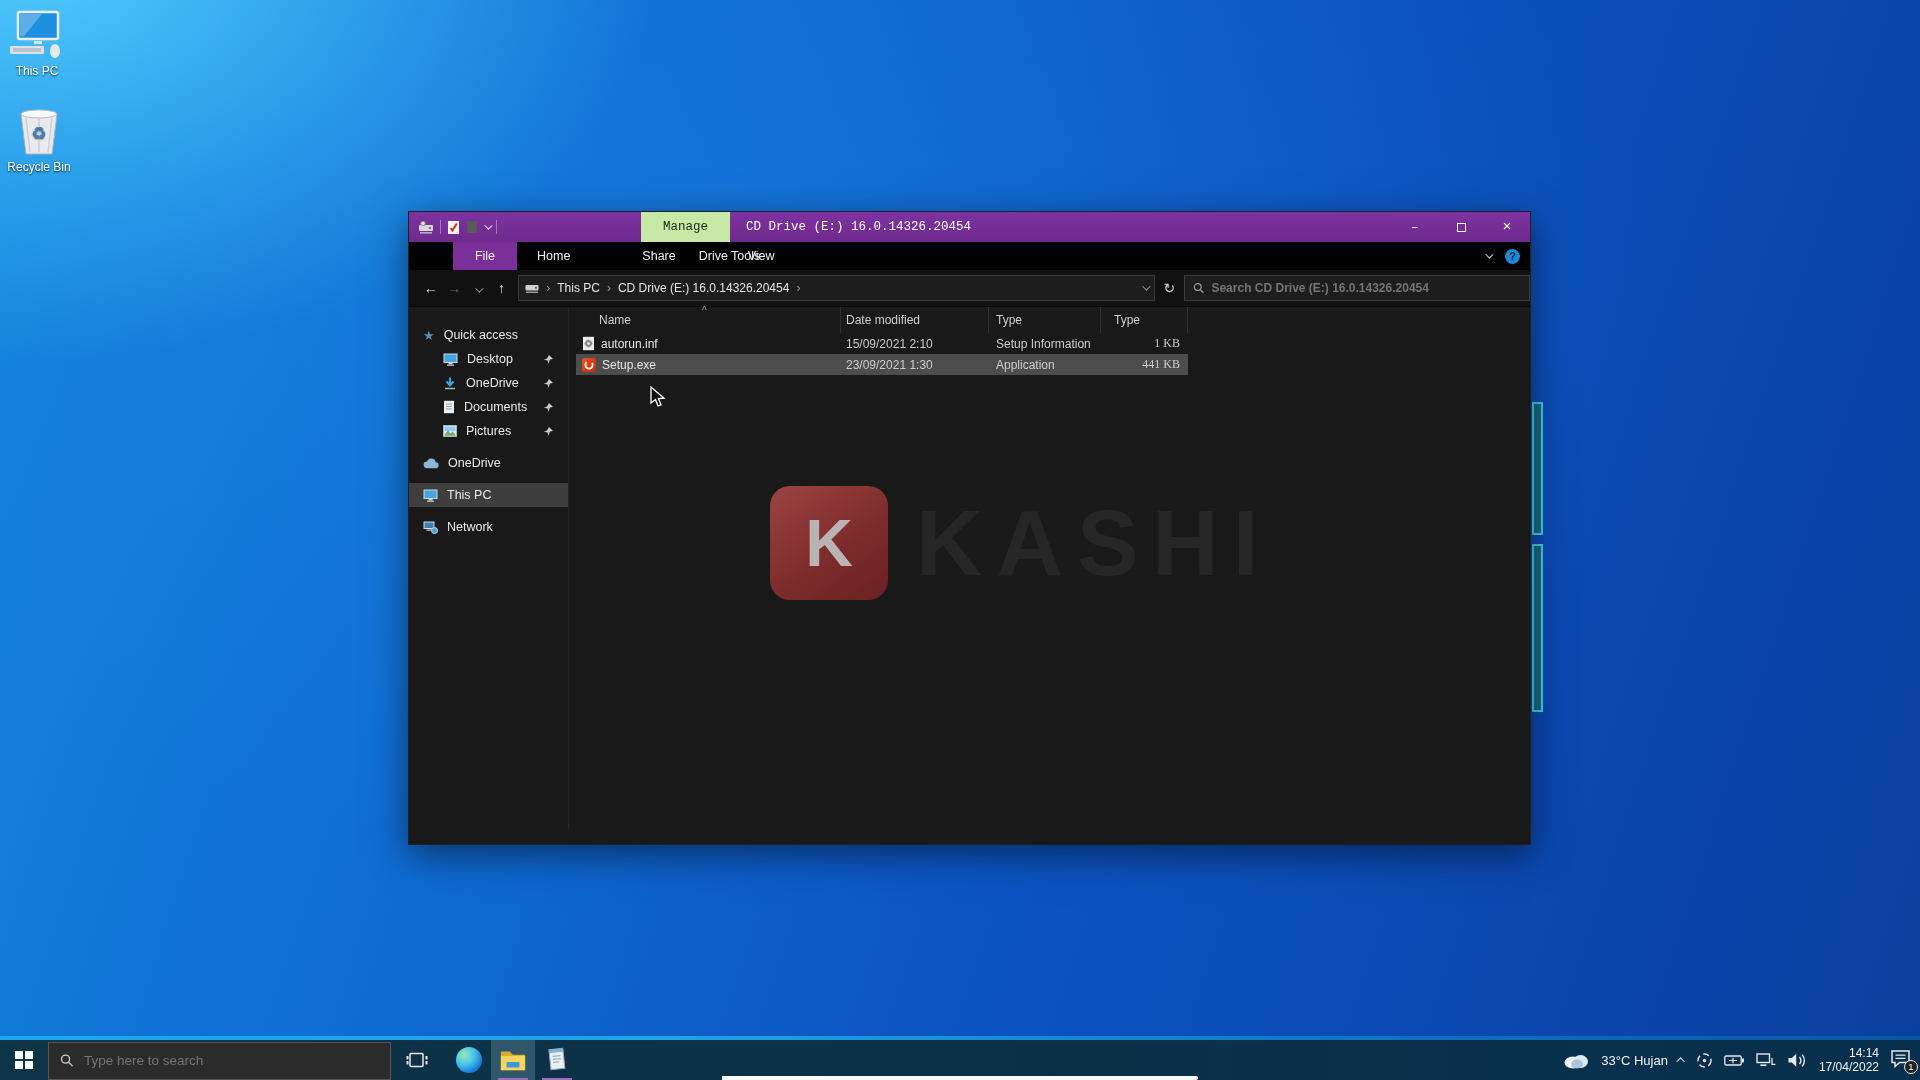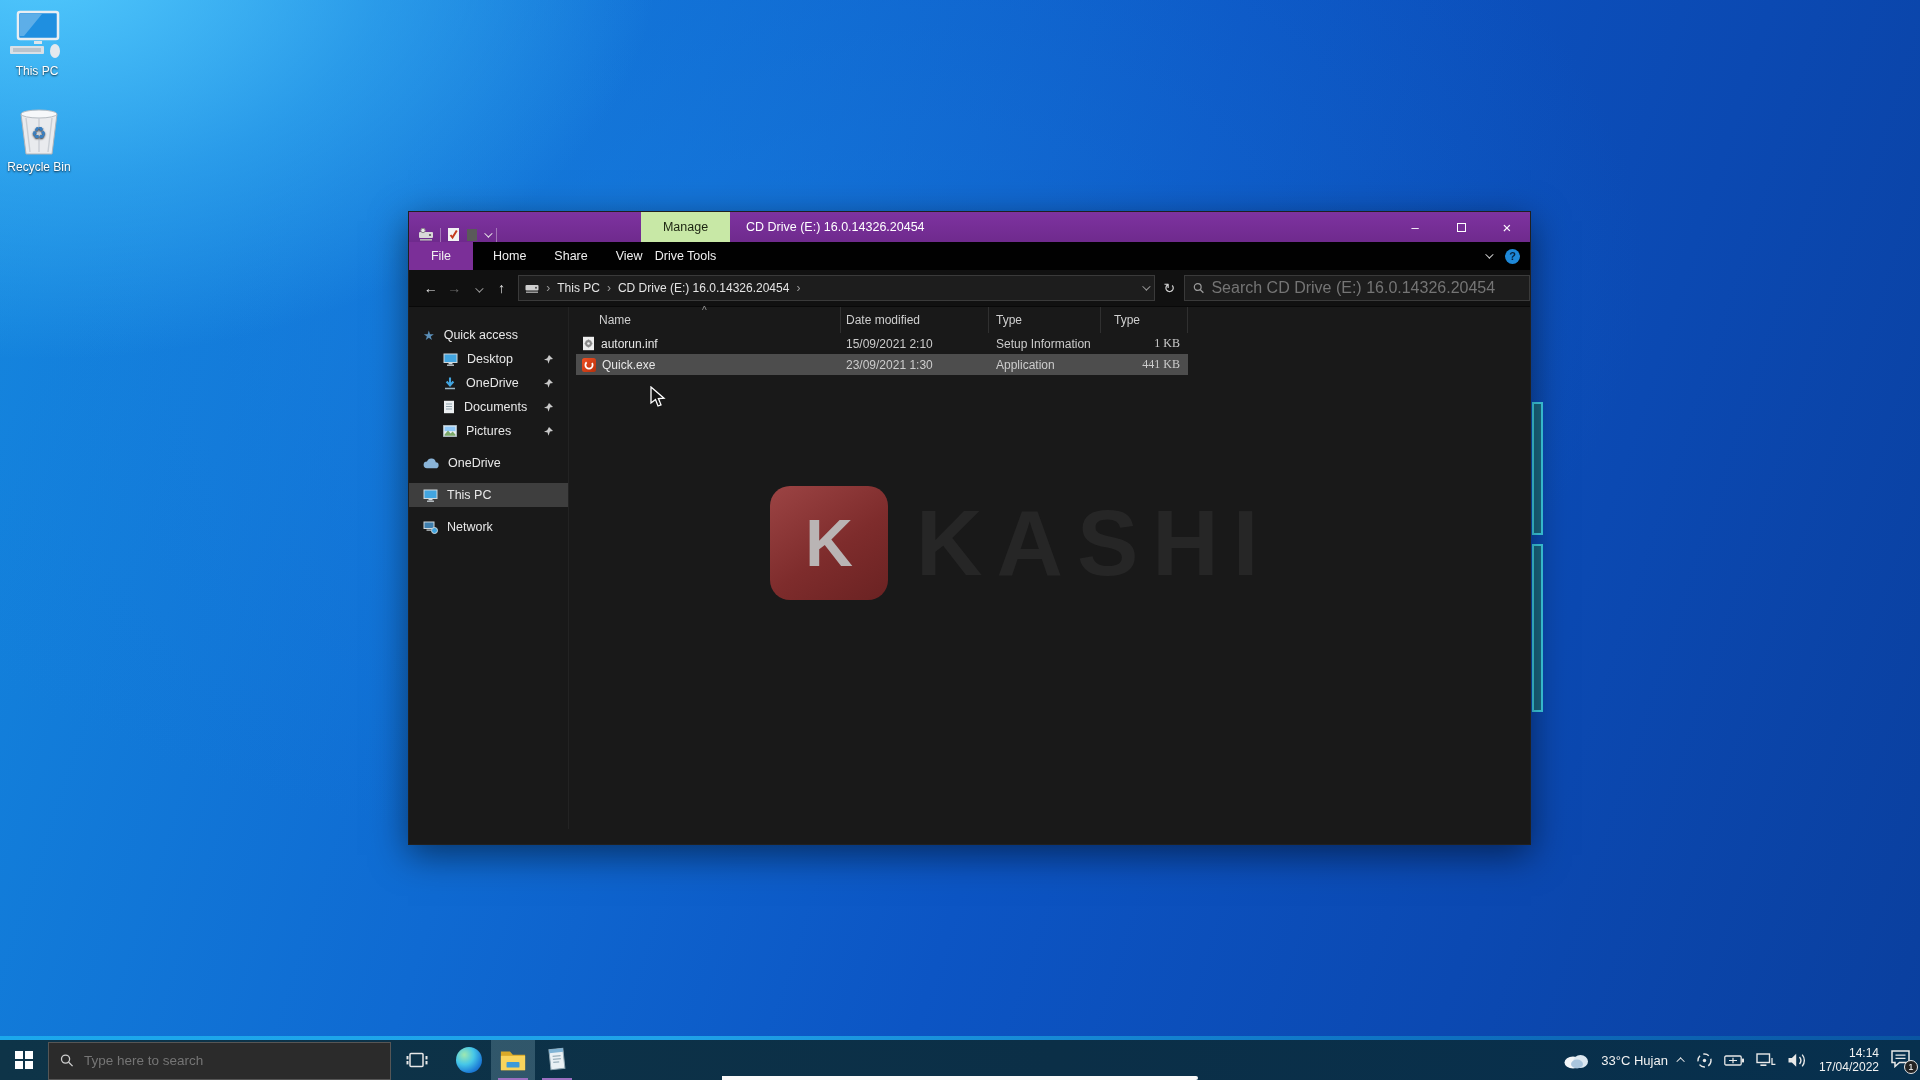--- a/index.html
+++ b/index.html
@@ -21,51 +21,51 @@
     text-shadow:0 1px 2px rgba(0,0,0,.8); }
   .desk-icon .glyph { display:flex; justify-content:center; align-items:flex-end; height:52px; margin-bottom:4px; }
   #icon-thispc { left:4px; top:8px; }
   #icon-recycle { left:6px; top:104px; }
   .bin-symbol { position:absolute; font-size:17px; color:#3a7fc0; left:50%; top:19px; transform:translateX(-50%); }
 
   
   .window { position:absolute; left:408px; top:211px; width:1123px; height:634px;
     background:#191919; box-shadow:0 10px 34px rgba(0,0,0,.5); border:1px solid #202020; }
 
-  .titlebar { position:relative; height:30px; background:linear-gradient(#7e33a0,#6f2a8d); display:flex; align-items:flex-end; }
+  .titlebar { position:relative; height:30px; background:linear-gradient(#7e33a0,#6f2a8d); display:flex; align-items:center;font-family:Liberation Mono, monospace; }
   .qat { display:flex; align-items:center; gap:6px; padding-left:9px; }
   .qat-sep { width:1px; height:14px; background:rgba(255,255,255,.35); }
   .manage-tab { position:absolute; left:232px; top:0; width:89px; height:30px; background:#c8e8a6;
     color:#1c2410; font-size:12.5px; display:flex; align-items:center; justify-content:center; }
   .win-title { position:absolute; left:337px; top:0; line-height:30px; color:#ffffff; font-size:12.5px; white-space:nowrap; }
   .win-controls { position:absolute; right:0; top:0; height:30px; display:flex; }
   .win-btn { width:46px; height:30px; display:flex; align-items:center; justify-content:center; color:#fff; font-size:13px; }
   .max-box { width:9px; height:9px; border:1px solid #fff; display:inline-block; }
 
   .ribbon-tabs { height:28px; background:#010101; display:flex; align-items:stretch; position:relative; }
-  .rtab { display:flex; align-items:center; justify-content:center; color:#f0f0f0; font-size:12.5px; }
+  .rtab { display:flex; align-items:center; justify-content:center; color:#f0f0f0; font-size:12.5px;margin-left:44px; }
   .rtab.file { width:64px; background:#7b2f98; }
   .rtab.pad { padding:0 14px; }
   .rtab.drive-tools { position:absolute; left:232px; top:0; bottom:0; width:89px; }
   .ribbon-right { position:absolute; right:10px; top:0; height:28px; display:flex; align-items:center; gap:14px; }
   .help-circle { width:15px; height:15px; border-radius:50%; background:#1e88d8; color:#05223d; font-size:11px; font-weight:bold;
     display:flex; align-items:center; justify-content:center; }
 
   .addr-row { height:36px; background:#111111; display:flex; align-items:center; padding-left:10px; }
   .nav-btn { width:24px; text-align:center; font-size:14px; }
   .nav-lit { color:#e8e8e8; } .nav-dim { color:#6a6a6a; }
   .chev { display:inline-block; width:6px; height:6px; border-right:1.5px solid #9a9a9a; border-bottom:1.5px solid #9a9a9a; transform:rotate(45deg) translateY(-2px); }
   .chev.up { transform:rotate(-135deg) translateY(-2px); border-color:#e8e8e8; }
   .field { height:26px; background:#1d1d1d; border:1px solid #3a3a3a; display:flex; align-items:center; }
   .crumb-field { width:648px; margin-left:5px; padding:0 6px; color:#e4e4e4; font-size:12px; gap:7px; }
   .crumb-sep { color:#9a9a9a; font-size:12px; }
   .crumb-fill { flex:1; }
   .refresh-btn { width:30px; text-align:center; color:#cfcfcf; font-size:14px; }
   .search-field { width:352px; padding:0 8px; gap:7px; }
-  .search-field input { background:transparent; border:none; outline:none; color:#ec4899; font-size:16px; width:100%; font-family:inherit; }
+  .search-field input { background:transparent; border:none; outline:none; color:#ec4899; font-size:12px; width:100%; font-family:inherit;font-weight:bold; }
 
   .main { display:flex; height:523px; border-top:1px solid #090909; }
   .sidebar { width:160px; padding-top:16px; background:#191919; border-right:1px solid #232323; }
   .side-item { height:24px; display:flex; align-items:center; gap:9px; padding-left:14px; color:#e8e8e8; font-size:12.5px; position:relative; }
   .side-item.child { padding-left:34px; }
   .side-item.selected { background:#3e3e3e; }
   .side-gap { height:8px; }
   .pin { position:absolute; right:14px; }
   .qa-star { color:#5b8fb8; font-size:13px; }
 
@@ -345,21 +345,21 @@
               <svg width="14" height="14" viewBox="0 0 14 14">
                 <defs>
                     <linearGradient id="og" x1="0" y1="0" x2="1" y2="1">
                   <stop offset="0" stop-color="#f25022"></stop>
                       <stop offset="1" stop-color="#b5300c"></stop>
                 </linearGradient>
                   </defs>
                 <rect width="14" height="14" rx="2.5" fill="url(#og)"></rect>
                 <circle cx="7" cy="7" r="3.6" fill="none" stroke="#fff" stroke-width="1.8" stroke-dasharray="14 6"></circle>
               </svg>
-              <span>Quick.exe</span>
+              <span>Setup.exe</span>
             </div>
             <div class="cell date">23/09/2021 1:30</div>
             <div class="cell type">Application</div>
             <div class="cell size">441 KB</div>
           </div>
         </div>
 
       </div>
     </div>
 

